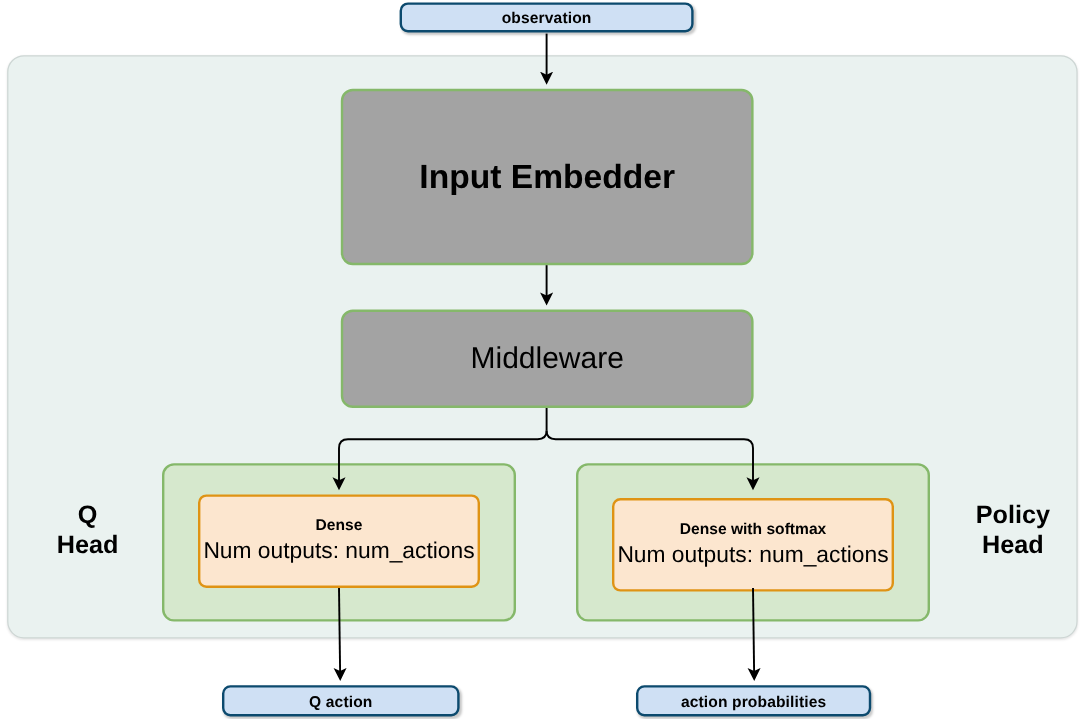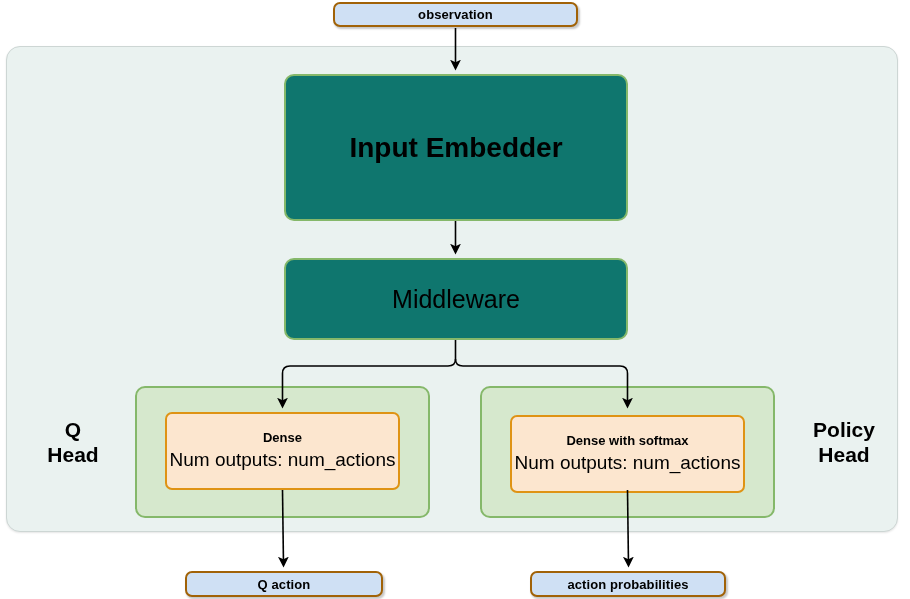--- a/index.html
+++ b/index.html
@@ -35,40 +35,40 @@
     border: 1.5px solid #cdd6d4;
     border-radius: 14px;
     box-shadow: 0 1px 2px rgba(0,0,0,0.10);
   }
 
   
   .io-box {
     position: absolute;
     box-sizing: border-box;
     background: #cfe0f4;
-    border: 2px solid #a16207;
+    border: 2px solid #0c4a6e;
     border-radius: 7px;
     box-shadow: 1.5px 2px 2px rgba(0,0,0,0.22);
     display: flex;
     align-items: center;
     justify-content: center;
     color: #000000;
     font-weight: bold;
     font-size: 13px;
     letter-spacing: 0.1px;
   }
   #observation-box { left: 333px; top: 2px;   width: 245px; height: 25px; }
   #q-values-box     { left: 185px; top: 571px; width: 198px; height: 26px; }
   #action-prob-box  { left: 530px; top: 571px; width: 196px; height: 26px; }
 
   
   .green-box {
     position: absolute;
     box-sizing: border-box;
-    background: #0f766e;
+    background: #a3a3a3;
     border: 2.5px solid #85b86a;
     border-radius: 10px;
     display: flex;
     align-items: center;
     justify-content: center;
     color: #000000;
   }
   #input-embedder-box {
     left: 284px; top: 74px; width: 344px; height: 147px;
     font-size: 28px; font-weight: bold;

